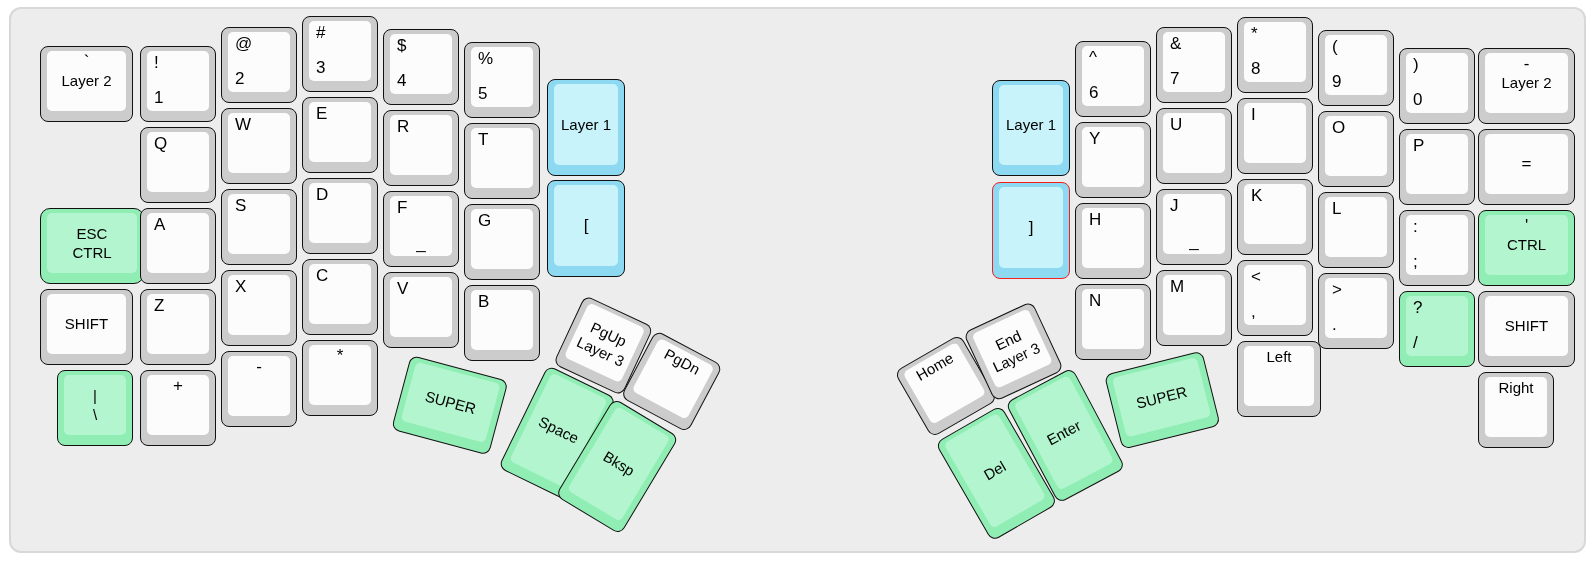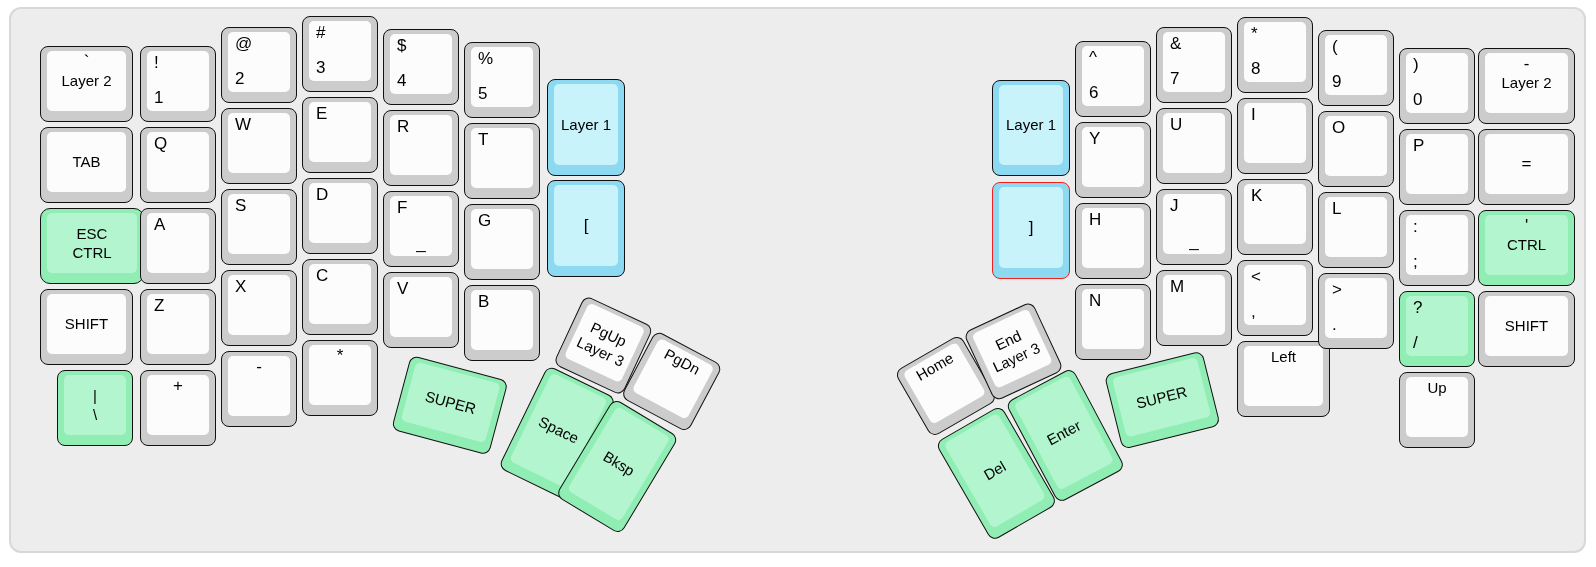--- a/index.html
+++ b/index.html
@@ -51,24 +51,20 @@
 </head>
 <body style="--panel-bg: #ededed; --panel-border: #d8d8d8; --key-border: #111111; --alert-border: #f21f1f; --key-gray: #cccccc; --key-gray-face: #fcfcfc; --key-green: #90eeb4; --key-green-face: #b2f5cf; --key-blue: #8cd9f1; --key-blue-face: #c8f3fb; --label-color: #000000;">
 
 <div class="panel"></div>
 <div class="keys-layer">
     <div class="key gray" style="left: 40px; top: 46px; width: 93px; height: 76px;">
       <div class="keytop"></div>
       <span class="lbl pos-tc glyph">`</span>
       <span class="lbl pos-c word">Layer 2</span>
     </div>
-    <div class="key gray" style="left: 40px; top: 127px; width: 93px; height: 76px;">
-      <div class="keytop"></div>
-      <span class="lbl pos-c word">TAB</span>
-    </div>
     <div class="key green" style="left: 40px; top: 208px; width: 104px; height: 76px; border-radius: 10px;">
       <div class="keytop"></div>
       <span class="lbl pos-c word">ESC
 CTRL</span>
     </div>
     <div class="key gray" style="left: 40px; top: 289px; width: 93px; height: 76px;">
       <div class="keytop"></div>
       <span class="lbl pos-c word">SHIFT</span>
     </div>
     <div class="key green" style="left: 57px; top: 370px; width: 76px; height: 76px;">
@@ -257,21 +253,21 @@
     </div>
     <div class="key gray" style="left: 1237px; top: 179px; width: 76px; height: 76px;">
       <div class="keytop"></div>
       <span class="lbl pos-tl glyph">K</span>
     </div>
     <div class="key gray" style="left: 1237px; top: 260px; width: 76px; height: 76px;">
       <div class="keytop"></div>
       <span class="lbl pos-tl glyph">&lt;</span>
       <span class="lbl pos-bl glyph">,</span>
     </div>
-    <div class="key gray" style="left: 1237px; top: 341px; width: 93px; height: 76px;">
+    <div class="key gray" style="left: 1237px; top: 341px; width: 84px; height: 76px;">
       <div class="keytop"></div>
       <span class="lbl pos-tc word">Left</span>
     </div>
     <div class="key gray" style="left: 1318px; top: 30px; width: 76px; height: 76px;">
       <div class="keytop"></div>
       <span class="lbl pos-tl glyph">(</span>
       <span class="lbl pos-bl glyph">9</span>
     </div>
     <div class="key gray" style="left: 1318px; top: 111px; width: 76px; height: 76px;">
       <div class="keytop"></div>
@@ -298,41 +294,41 @@
     <div class="key gray" style="left: 1399px; top: 210px; width: 76px; height: 76px;">
       <div class="keytop"></div>
       <span class="lbl pos-tl glyph">:</span>
       <span class="lbl pos-bl glyph">;</span>
     </div>
     <div class="key green" style="left: 1399px; top: 291px; width: 76px; height: 76px;">
       <div class="keytop"></div>
       <span class="lbl pos-tl glyph">?</span>
       <span class="lbl pos-bl glyph">/</span>
     </div>
-    <div class="key gray" style="left: 1399px; top: 372px; width: 76px; height: 76px;">
-      <div class="keytop"></div>
-      <span class="lbl pos-tc word">Up</span>
-    </div>
     <div class="key gray" style="left: 1478px; top: 48px; width: 97px; height: 76px;">
       <div class="keytop"></div>
       <span class="lbl pos-tc glyph">-</span>
       <span class="lbl pos-c word">Layer 2</span>
     </div>
     <div class="key gray" style="left: 1478px; top: 129px; width: 97px; height: 76px;">
       <div class="keytop"></div>
       <span class="lbl pos-c glyph">=</span>
     </div>
     <div class="key green" style="left: 1478px; top: 210px; width: 97px; height: 76px;">
       <div class="keytop"></div>
       <span class="lbl pos-tc glyph">'</span>
       <span class="lbl pos-c word">CTRL</span>
     </div>
     <div class="key gray" style="left: 1478px; top: 291px; width: 97px; height: 76px;">
       <div class="keytop"></div>
       <span class="lbl pos-c word">SHIFT</span>
+    </div>
+    <div class="key gray" style="left: 1478px; top: 372px; width: 76px; height: 76px;">
+      <div class="keytop"></div>
+      <span class="lbl pos-tc word">Right</span>
     </div>
     <div class="key gray" style="left: 894px; top: 372px; width: 76px; height: 76px; transform: rotate(-30deg);">
       <div class="keytop"></div>
       <span class="lbl pos-tc word">Home</span>
     </div>
     <div class="key gray" style="left: 963px; top: 333px; width: 76px; height: 76px; transform: rotate(-25deg);">
       <div class="keytop"></div>
       <span class="lbl pos-c word">End
 Layer 3</span>
     </div>

